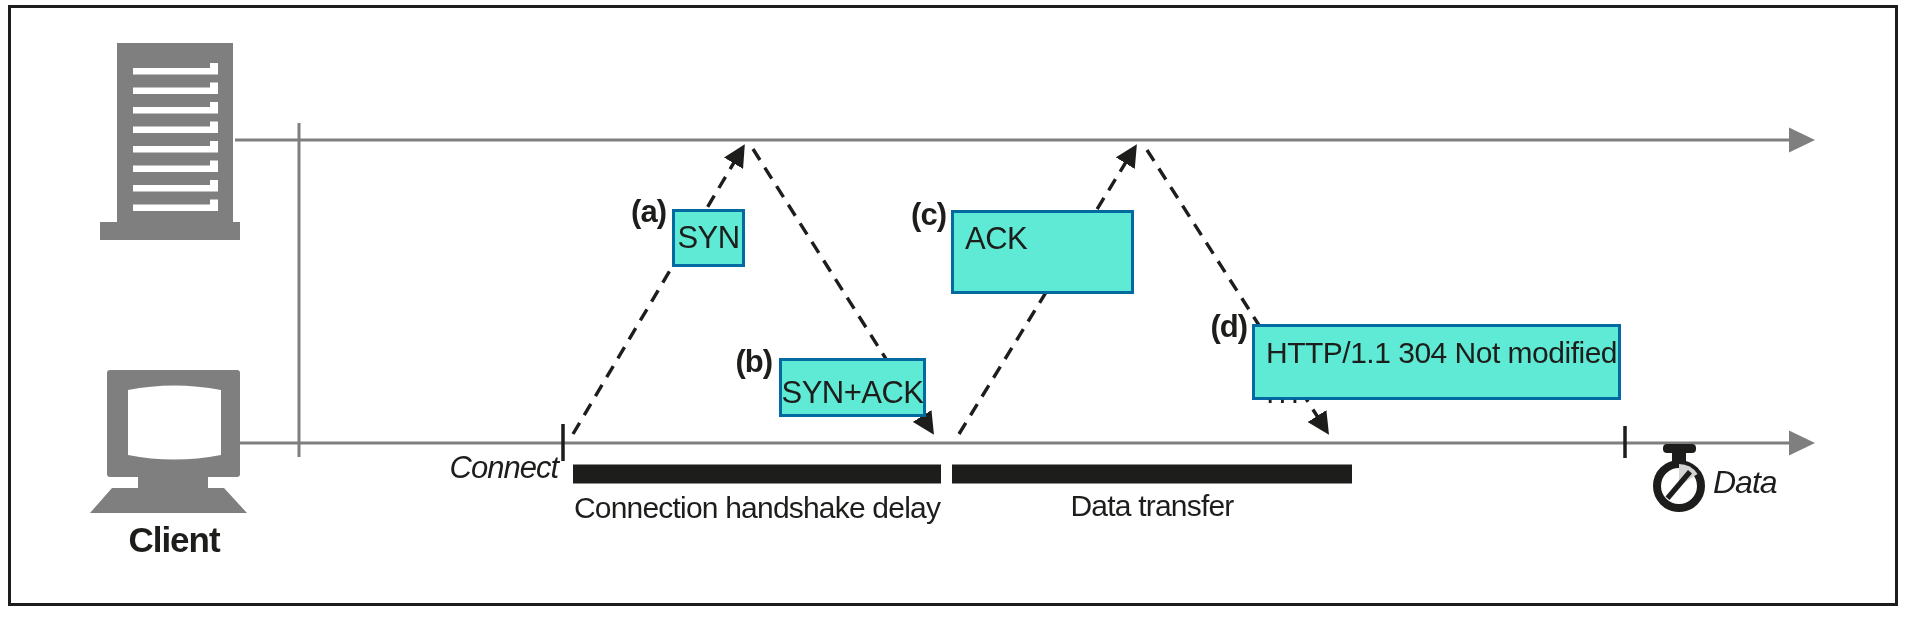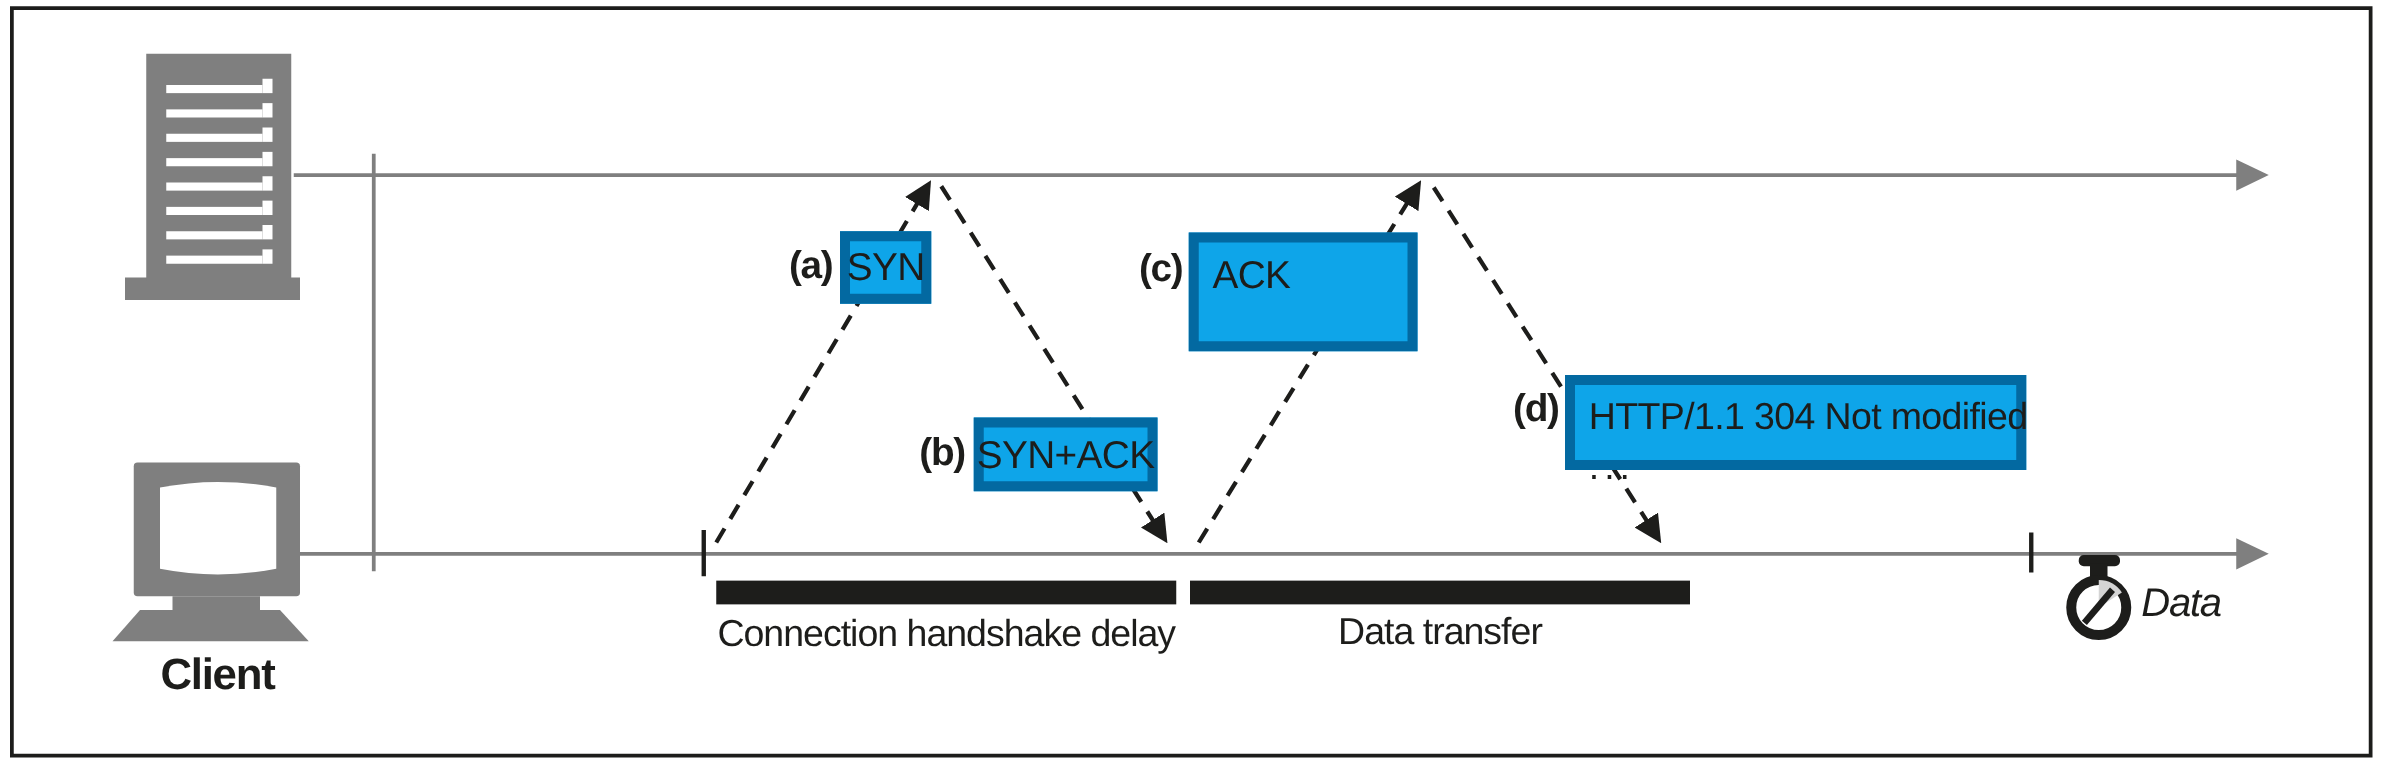--- a/index.html
+++ b/index.html
@@ -20,26 +20,26 @@
   .client-label{left:94px;top:520px;}
   .msg-tag{
     position:absolute;width:70px;text-align:right;font-weight:bold;
     font-size:31px;letter-spacing:-1px;z-index:3;line-height:36px;
   }
   .tag-a{left:596px;top:194px;}
   .tag-b{left:702px;top:344px;}
   .tag-c{left:876px;top:197px;}
   .tag-d{left:1177px;top:309px;}
   .msg-box{
-    position:absolute;background:#0ea5e9;border:8px solid #0369a1;box-sizing:border-box;
-    z-index:3;font-size:31px;letter-spacing:-0.5px;
+    position:absolute;background:#5eead4;border:3px solid #0369a1;box-sizing:border-box;
+    z-index:3;font-size:31px;letter-spacing:-0.5px;margin-top:24px;
   }
   .box-a{left:672px;top:185px;width:73px;height:58px;display:flex;align-items:center;justify-content:center;}
   .box-b{left:779px;top:334px;width:147px;height:59px;display:flex;align-items:flex-end;justify-content:center;}
-  .box-c{left:951px;top:186px;width:183px;height:95px;padding:5px 0 0 11px;}
+  .box-c{left:951px;top:186px;width:183px;height:84px;padding:5px 0 0 11px;}
   .box-d{left:1252px;top:300px;width:369px;height:76px;padding:5px 0 0 11px;font-size:30px;}
   .box-line{line-height:42px;white-space:nowrap;}
   .dots-line{letter-spacing:4px;line-height:38px;}
   .connect-label{
     position:absolute;left:400px;top:450px;width:158px;text-align:right;
     font-style:italic;font-size:31px;letter-spacing:-1px;z-index:2;
   }
   .phase-label{
     position:absolute;text-align:center;font-size:30px;letter-spacing:-0.8px;z-index:2;white-space:nowrap;
   }
@@ -142,17 +142,18 @@
     <span class="box-line">SYN+ACK</span>
   </div>
   <div class="msg-box box-c">
     <div class="box-line">ACK</div>
   </div>
   <div class="msg-box box-d">
     <div class="box-line">HTTP/1.1 304 Not modified</div>
     <div class="box-line dots-line">...</div>
   </div>
 
+  <div class="connect-label">Connect</div>
   <div class="phase-label phase-1">Connection handshake delay</div>
   <div class="phase-label phase-2">Data transfer</div>
   <div class="time-label">Data</div>
 
 </div>
 
 </body></html>

